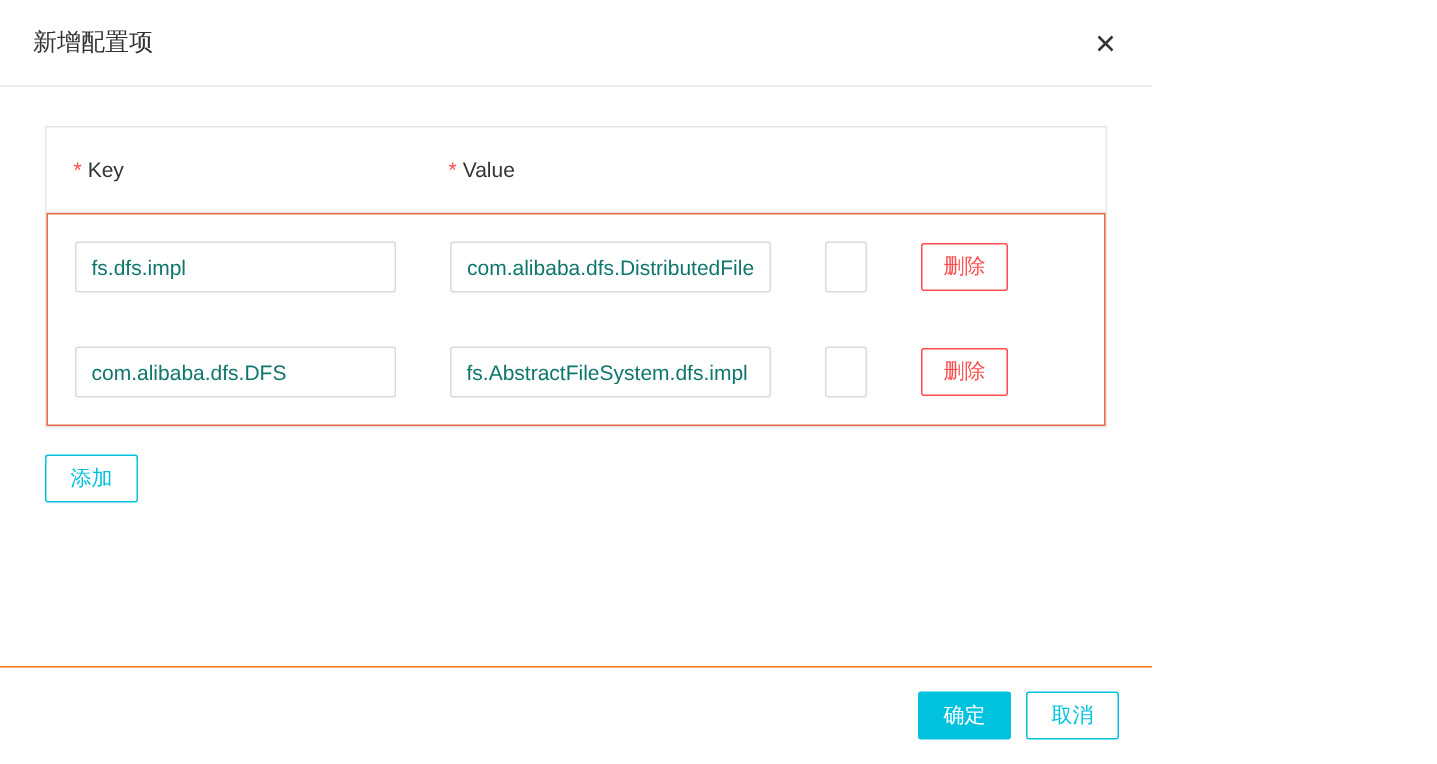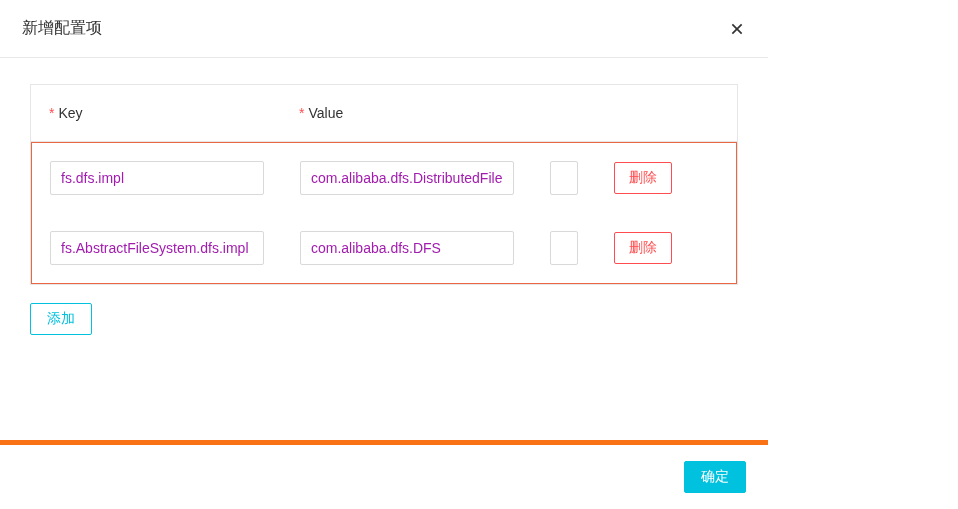--- a/index.html
+++ b/index.html
@@ -81,21 +81,21 @@
       display: flex;
       align-items: center;
     }
     .input {
       width: 100%;
       height: 34px;
       border: 1px solid #d9d9d9;
       border-radius: 2px;
       padding: 0 10px;
       font-size: 14px;
-      color: #a21caf;
+      color: #0f766e;
       outline: none;
       font-family: inherit;
       overflow: hidden;
       text-overflow: clip;
     }
     .btn {
       display: inline-flex;
       align-items: center;
       justify-content: center;
       height: 32px;
@@ -111,21 +111,21 @@
       border: 1px solid #ff4d4f;
       color: #ff4d4f;
       padding: 12px 14px;
     }
     .btn-add {
       border: 1px solid #00c1de;
       color: #00c1de;
       margin-top: 18px;
     }
     .dialog-footer {
-      border-top: 5px solid #f97316;
+      border-top: 1px solid #f97316;
       padding: 16px 22px;
       display: flex;
       justify-content: flex-end;
       gap: 10px;
     }
     .btn-primary {
       background: #00c1de;
       border: 1px solid #00c1de;
       color: #fff;
     }
@@ -175,37 +175,38 @@
           </div>
           <div class="td col-desc">
             <input class="input" type="text" value="" style="">
           </div>
           <div class="td col-action">
             <button class="btn btn-delete">删除</button>
           </div>
         </div>
 
         <div class="table-row">
+          <div class="td col-value">
+            <input class="input" type="text" value="com.alibaba.dfs.DFS" style="">
+          </div>
           <div class="td col-key">
             <input class="input" type="text" value="fs.AbstractFileSystem.dfs.impl" style="">
           </div>
-          <div class="td col-value">
-            <input class="input" type="text" value="com.alibaba.dfs.DFS" style="">
-          </div>
           <div class="td col-desc">
             <input class="input" type="text" value="" style="">
           </div>
           <div class="td col-action">
             <button class="btn btn-delete">删除</button>
           </div>
         </div>
 
       </div>
     </div>
 
     <button class="btn btn-add">添加</button>
   </div>
 
   <div class="dialog-footer">
     <button class="btn btn-primary">确定</button>
+    <button class="btn btn-default">取消</button>
   </div>
 
 </div>
 
 </body></html>

